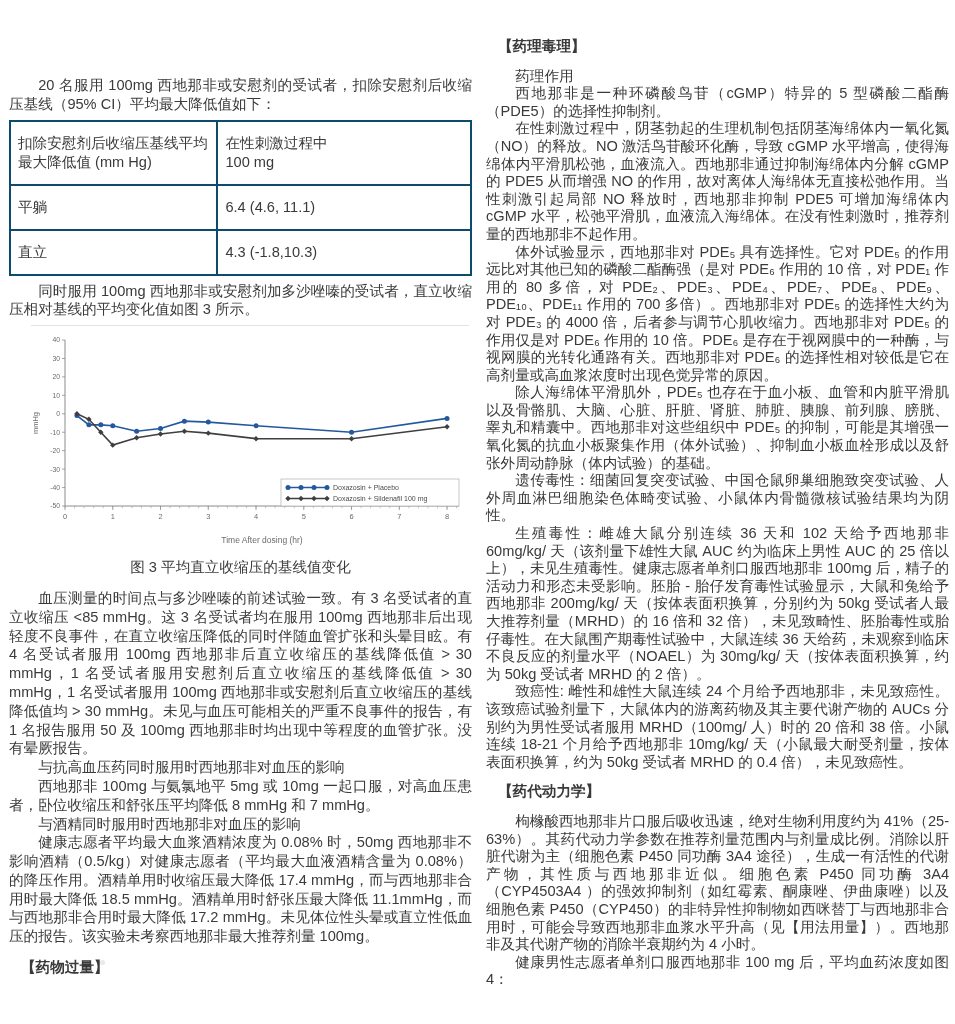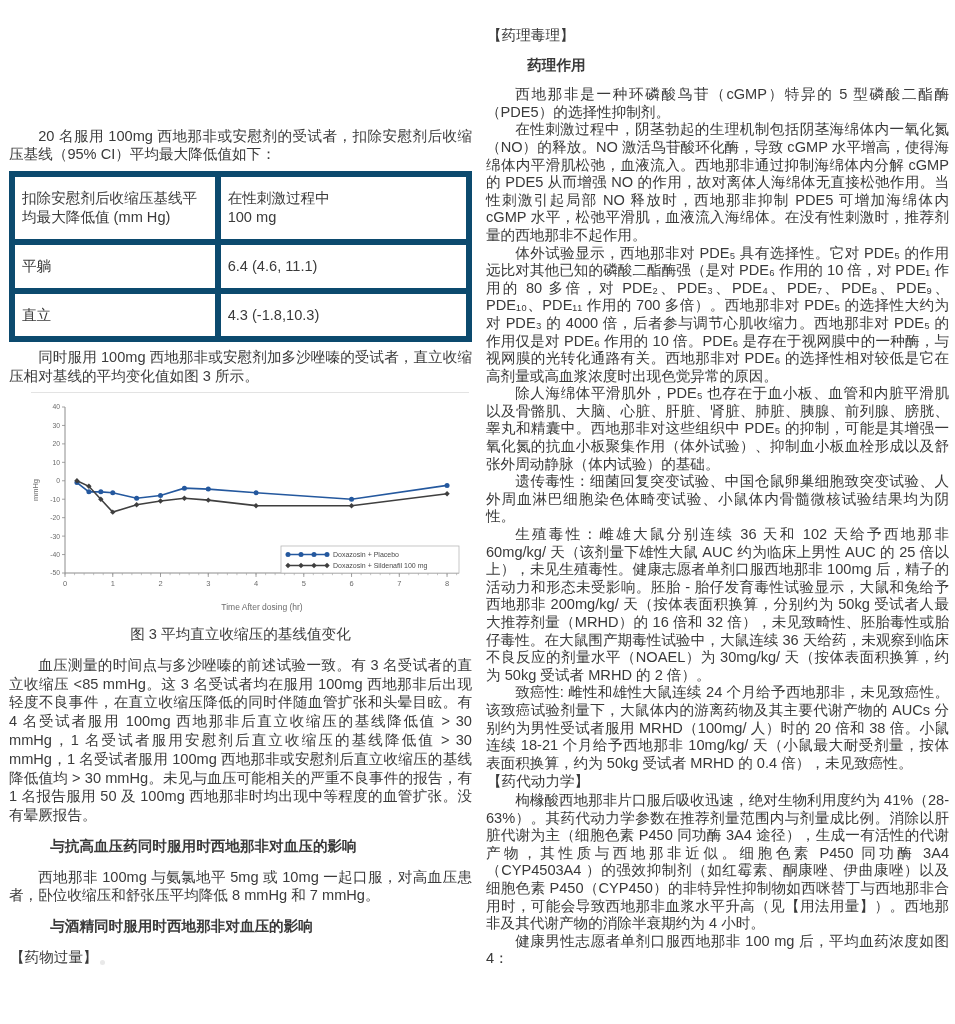--- a/index.html
+++ b/index.html
@@ -6,24 +6,24 @@
   body{
     width:955px;height:1024px;background:#ffffff;overflow:hidden;
     font-family:"Liberation Sans","DejaVu Sans",sans-serif;
     color:#3a3a3a;position:relative;
   }
   .page{display:flex;padding:26px 6px 0 9px;box-sizing:border-box;align-items:flex-end;}
   .col{box-sizing:border-box;}
   .col-left{width:463px;margin-right:14px;line-height:18.8px;font-size:14.6px;}
   .col-right{width:463px;line-height:17.6px;font-size:14.6px;}
   .p{margin:0;text-indent:2em;text-align:justify;}
-  .sub{margin:12px;text-indent:2em;text-align:justify;font-weight:bold;}
-  .heading{margin:1px;font-weight:normal;text-align:left;}
+  .sub{margin:0;text-indent:2em;text-align:justify;font-weight:normal;}
+  .heading{margin:12px;font-weight:bold;text-align:left;}
   table.bp{border-collapse:collapse;width:100%;margin:7px 0 6px 0;}
-  table.bp td{border:6px solid #0c4a6e;padding:12px 7px;vertical-align:top;text-align:left;}
+  table.bp td{border:2px solid #0c4a6e;padding:12px 7px;vertical-align:top;text-align:left;}
   table.bp td.c1{width:45%;}
   .figure{margin:6px 0 0 22px;width:438px;border-top:1px solid #e3e3e3;padding-top:2px;}
   .figure svg{display:block;font-family:"Liberation Sans","DejaVu Sans",sans-serif;}
   .caption{margin:8px 0 12px 0;text-align:center;text-indent:0;}
   .artifact-dot{position:absolute;left:100px;top:960px;width:5px;height:5px;border-radius:50%;background:#e9e9e9;}
 </style>
 </head>
 <body>
 
 <div class="page">
@@ -182,34 +182,35 @@
     </div>
 
     <p class="p caption">图 3 平均直立收缩压的基线值变化</p>
 
     <p class="p">血压测量的时间点与多沙唑嗪的前述试验一致。有 3 名受试者的直立收缩压 &lt;85  mmHg。这 3 名受试者均在服用 100mg 西地那非后出现轻度不良事件，在直立收缩压降低的同时伴随血管扩张和头晕目眩。有 4 名受试者服用 100mg 西地那非后直立收缩压的基线降低值 &gt; 30 mmHg，1 名受试者服用安慰剂后直立收缩压的基线降低值 &gt; 30 mmHg，1 名受试者服用 100mg 西地那非或安慰剂后直立收缩压的基线降低值均 &gt; 30 mmHg。未见与血压可能相关的严重不良事件的报告，有 1 名报告服用 50 及 100mg 西地那非时均出现中等程度的血管扩张。没有晕厥报告。</p>
 
     <p class="sub">与抗高血压药同时服用时西地那非对血压的影响</p>
     <p class="p">西地那非 100mg 与氨氯地平 5mg 或 10mg 一起口服，对高血压患者，卧位收缩压和舒张压平均降低 8 mmHg 和 7 mmHg。</p>
 
     <p class="sub">与酒精同时服用时西地那非对血压的影响</p>
+    <p class="p">健康志愿者平均最大血浆酒精浓度为 0.08% 时，50mg 西地那非不影响酒精（0.5/kg）对健康志愿者（平均最大血液酒精含量为 0.08%）的降压作用。酒精单用时收缩压最大降低 17.4 mmHg，而与西地那非合用时最大降低 18.5 mmHg。酒精单用时舒张压最大降低 11.1mmHg，而与西地那非合用时最大降低 17.2 mmHg。未见体位性头晕或直立性低血压的报告。该实验未考察西地那非最大推荐剂量 100mg。</p>
 
     <p class="heading">【药物过量】</p>
   </div>
 
   <div class="col col-right">
     <p class="heading">【药理毒理】</p>
     <p class="sub">药理作用</p>
     <p class="p">西地那非是一种环磷酸鸟苷（cGMP）特异的 5 型磷酸二酯酶（PDE5）的选择性抑制剂。</p>
     <p class="p">在性刺激过程中，阴茎勃起的生理机制包括阴茎海绵体内一氧化氮（NO）的释放。NO 激活鸟苷酸环化酶，导致 cGMP 水平增高，使得海绵体内平滑肌松弛，血液流入。西地那非通过抑制海绵体内分解 cGMP 的 PDE5 从而增强 NO 的作用，故对离体人海绵体无直接松弛作用。当性刺激引起局部 NO 释放时，西地那非抑制 PDE5 可增加海绵体内 cGMP 水平，松弛平滑肌，血液流入海绵体。在没有性刺激时，推荐剂量的西地那非不起作用。</p>
     <p class="p">体外试验显示，西地那非对 PDE₅ 具有选择性。它对 PDE₅ 的作用远比对其他已知的磷酸二酯酶强（是对 PDE₆ 作用的 10 倍，对 PDE₁ 作用的 80 多倍，对 PDE₂、PDE₃、PDE₄、PDE₇、PDE₈、PDE₉、PDE₁₀、PDE₁₁ 作用的 700 多倍）。西地那非对 PDE₅ 的选择性大约为对 PDE₃ 的 4000 倍，后者参与调节心肌收缩力。西地那非对 PDE₅ 的作用仅是对 PDE₆ 作用的 10 倍。PDE₆ 是存在于视网膜中的一种酶，与视网膜的光转化通路有关。西地那非对 PDE₆ 的选择性相对较低是它在高剂量或高血浆浓度时出现色觉异常的原因。</p>
     <p class="p">除人海绵体平滑肌外，PDE₅ 也存在于血小板、血管和内脏平滑肌以及骨骼肌、大脑、心脏、肝脏、肾脏、肺脏、胰腺、前列腺、膀胱、睾丸和精囊中。西地那非对这些组织中 PDE₅ 的抑制，可能是其增强一氧化氮的抗血小板聚集作用（体外试验）、抑制血小板血栓形成以及舒张外周动静脉（体内试验）的基础。</p>
     <p class="p">遗传毒性：细菌回复突变试验、中国仓鼠卵巢细胞致突变试验、人外周血淋巴细胞染色体畸变试验、小鼠体内骨髓微核试验结果均为阴性。</p>
     <p class="p">生殖毒性：雌雄大鼠分别连续 36 天和 102 天给予西地那非 60mg/kg/ 天（该剂量下雄性大鼠 AUC 约为临床上男性 AUC 的 25 倍以上），未见生殖毒性。健康志愿者单剂口服西地那非 100mg 后，精子的活动力和形态未受影响。胚胎 - 胎仔发育毒性试验显示，大鼠和兔给予西地那非 200mg/kg/ 天（按体表面积换算，分别约为 50kg 受试者人最大推荐剂量（MRHD）的 16 倍和 32 倍），未见致畸性、胚胎毒性或胎仔毒性。在大鼠围产期毒性试验中，大鼠连续 36 天给药，未观察到临床不良反应的剂量水平（NOAEL）为 30mg/kg/ 天（按体表面积换算，约为 50kg 受试者 MRHD 的 2 倍）。</p>
     <p class="p">致癌性: 雌性和雄性大鼠连续 24 个月给予西地那非，未见致癌性。该致癌试验剂量下，大鼠体内的游离药物及其主要代谢产物的 AUCs 分别约为男性受试者服用 MRHD（100mg/ 人）时的 20 倍和 38 倍。小鼠连续 18-21 个月给予西地那非 10mg/kg/ 天（小鼠最大耐受剂量，按体表面积换算，约为 50kg 受试者 MRHD 的 0.4 倍），未见致癌性。</p>
     <p class="heading">【药代动力学】</p>
-    <p class="p">枸橼酸西地那非片口服后吸收迅速，绝对生物利用度约为 41%（28-63%）。其药代动力学参数在推荐剂量范围内与剂量成比例。消除以肝脏代谢为主（细胞色素 P450 同功酶 3A4 途径），生成一有活性的代谢产物，其性质与西地那非近似。细胞色素 P450 同功酶 3A4（CYP4503A4 ）的强效抑制剂（如红霉素、酮康唑、伊曲康唑）以及细胞色素 P450（CYP450）的非特异性抑制物如西咪替丁与西地那非合用时，可能会导致西地那非血浆水平升高（见【用法用量】）。西地那非及其代谢产物的消除半衰期约为 4 小时。</p>
+    <p class="p">枸橼酸西地那非片口服后吸收迅速，绝对生物利用度约为 41%（25-63%）。其药代动力学参数在推荐剂量范围内与剂量成比例。消除以肝脏代谢为主（细胞色素 P450 同功酶 3A4 途径），生成一有活性的代谢产物，其性质与西地那非近似。细胞色素 P450 同功酶 3A4（CYP4503A4 ）的强效抑制剂（如红霉素、酮康唑、伊曲康唑）以及细胞色素 P450（CYP450）的非特异性抑制物如西咪替丁与西地那非合用时，可能会导致西地那非血浆水平升高（见【用法用量】）。西地那非及其代谢产物的消除半衰期约为 4 小时。</p>
     <p class="p">健康男性志愿者单剂口服西地那非 100 mg 后，平均血药浓度如图 4：</p>
   </div>
 
 </div>
 
 <div class="artifact-dot"></div>
 
 </body></html>

